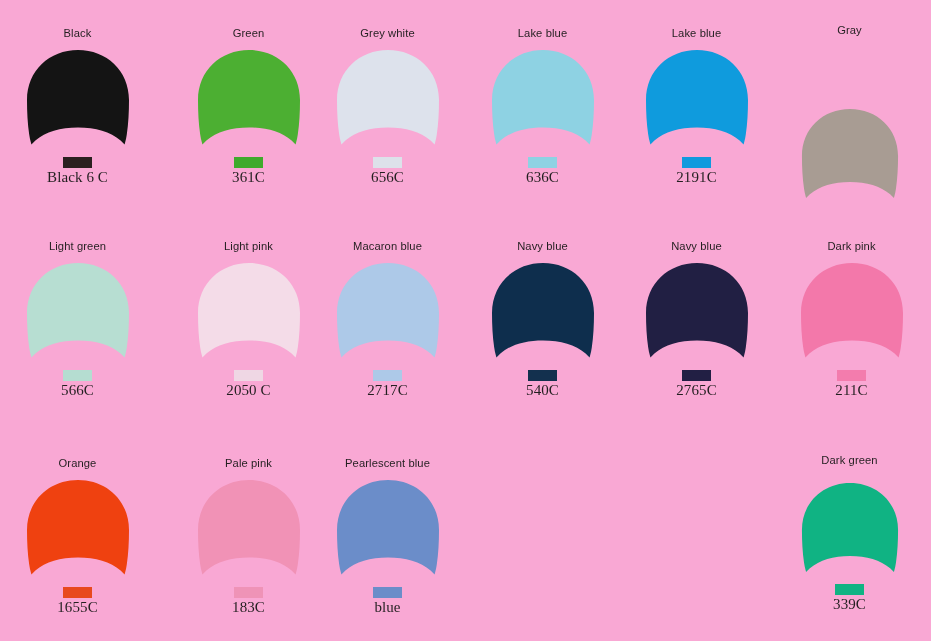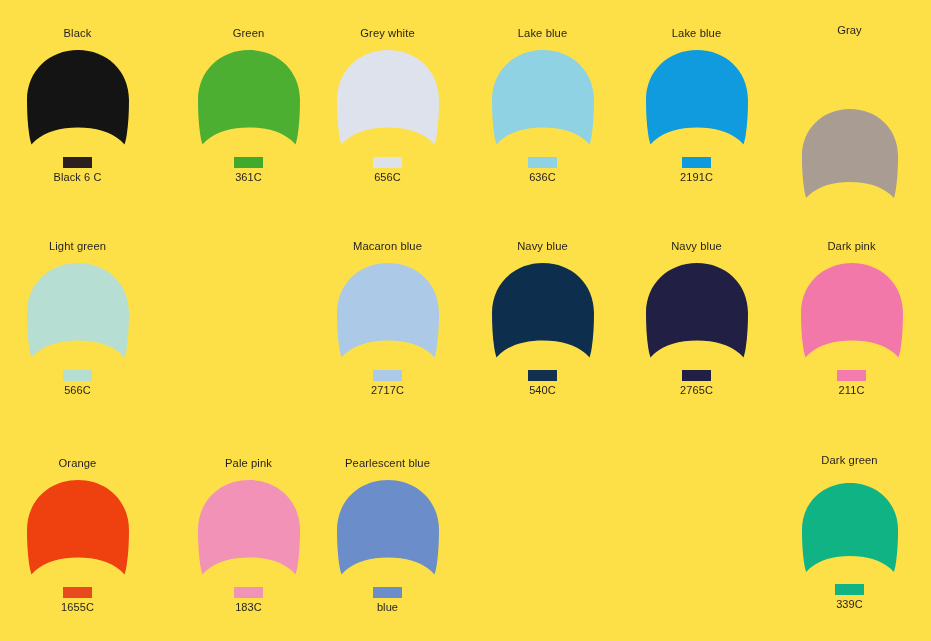--- a/index.html
+++ b/index.html
@@ -7,21 +7,21 @@
     width: 931px;
     height: 641px;
     background: #ffffff;
     font-family: "Liberation Sans", sans-serif;
     overflow: hidden;
   }
   #board {
     position: relative;
     width: 931px;
     height: 641px;
-    background: #fde047;
+    background: #f9a8d4;
   }
   .grid {
     position: absolute;
     left: 0; top: 0;
     width: 931px;
     height: 641px;
   }
   .cell {
     position: absolute;
     width: 155px;
@@ -50,26 +50,27 @@
     display: flex;
     flex-direction: column;
     align-items: center;
   }
   .swatch {
     width: 29px;
     height: 11px;
     display: block;
   }
   .swatch-code {
-    font-size: 11px;
+    font-size: 15px;
     color: #231f20;
     line-height: 11px;
     white-space: nowrap;
     text-align: left;
     letter-spacing: 0.1px;
+    font-family: Liberation Serif, serif;
   }
 
   
   .row1 { top: 27px; }
   .row2 { top: 240px; }
   .row3 { top: 457px; }
 
   
   .col1 { left: 0px; }
   .col2 { left: 171px; }
@@ -192,20 +193,35 @@
             <path d="M56 1 C27.5 1 5 21.5 5 51 C5 63 5.6 74.5 7.2 85.5 C7.6 88.6 8.2 91.3 8.9 93.6 L9.4 95.4 L13.4 91.6 C23.6 82.5 38.4 78.4 56 78.4 C73.6 78.4 88.4 82.5 98.6 91.6 L102.6 95.4 L103.1 93.6 C103.8 91.3 104.4 88.6 104.8 85.5 C106.4 74.5 107 63 107 51 C107 21.5 84.5 1 56 1 Z" fill="#b7ded2"></path>
           </svg>
         </div>
         <div class="gap-swatch"></div>
         <div class="swatch-wrap">
           <span class="swatch" style="background: rgb(181, 221, 209);"></span>
           <div class="gap-code"></div>
           <div class="swatch-code">566C</div>
         </div>
       </div>
+      <div class="cell row2 col2">
+        <div class="cap-name">Light pink</div>
+        <div class="gap-name"></div>
+        <div class="cap-wrap">
+          <svg width="112" height="104" viewBox="0 0 112 104" class="cap-svg">
+            <path d="M56 1 C27.5 1 5 21.5 5 51 C5 63 5.6 74.5 7.2 85.5 C7.6 88.6 8.2 91.3 8.9 93.6 L9.4 95.4 L13.4 91.6 C23.6 82.5 38.4 78.4 56 78.4 C73.6 78.4 88.4 82.5 98.6 91.6 L102.6 95.4 L103.1 93.6 C103.8 91.3 104.4 88.6 104.8 85.5 C106.4 74.5 107 63 107 51 C107 21.5 84.5 1 56 1 Z" fill="#f4dce8"></path>
+          </svg>
+        </div>
+        <div class="gap-swatch"></div>
+        <div class="swatch-wrap">
+          <span class="swatch" style="background: rgb(239, 215, 228);"></span>
+          <div class="gap-code"></div>
+          <div class="swatch-code">2050 C</div>
+        </div>
+      </div>
       <div class="cell row2 col3">
         <div class="cap-name">Macaron blue</div>
         <div class="gap-name"></div>
         <div class="cap-wrap">
           <svg width="112" height="104" viewBox="0 0 112 104" class="cap-svg">
             <path d="M56 1 C27.5 1 5 21.5 5 51 C5 63 5.6 74.5 7.2 85.5 C7.6 88.6 8.2 91.3 8.9 93.6 L9.4 95.4 L13.4 91.6 C23.6 82.5 38.4 78.4 56 78.4 C73.6 78.4 88.4 82.5 98.6 91.6 L102.6 95.4 L103.1 93.6 C103.8 91.3 104.4 88.6 104.8 85.5 C106.4 74.5 107 63 107 51 C107 21.5 84.5 1 56 1 Z" fill="#adc9e8"></path>
           </svg>
         </div>
         <div class="gap-swatch"></div>
         <div class="swatch-wrap">

